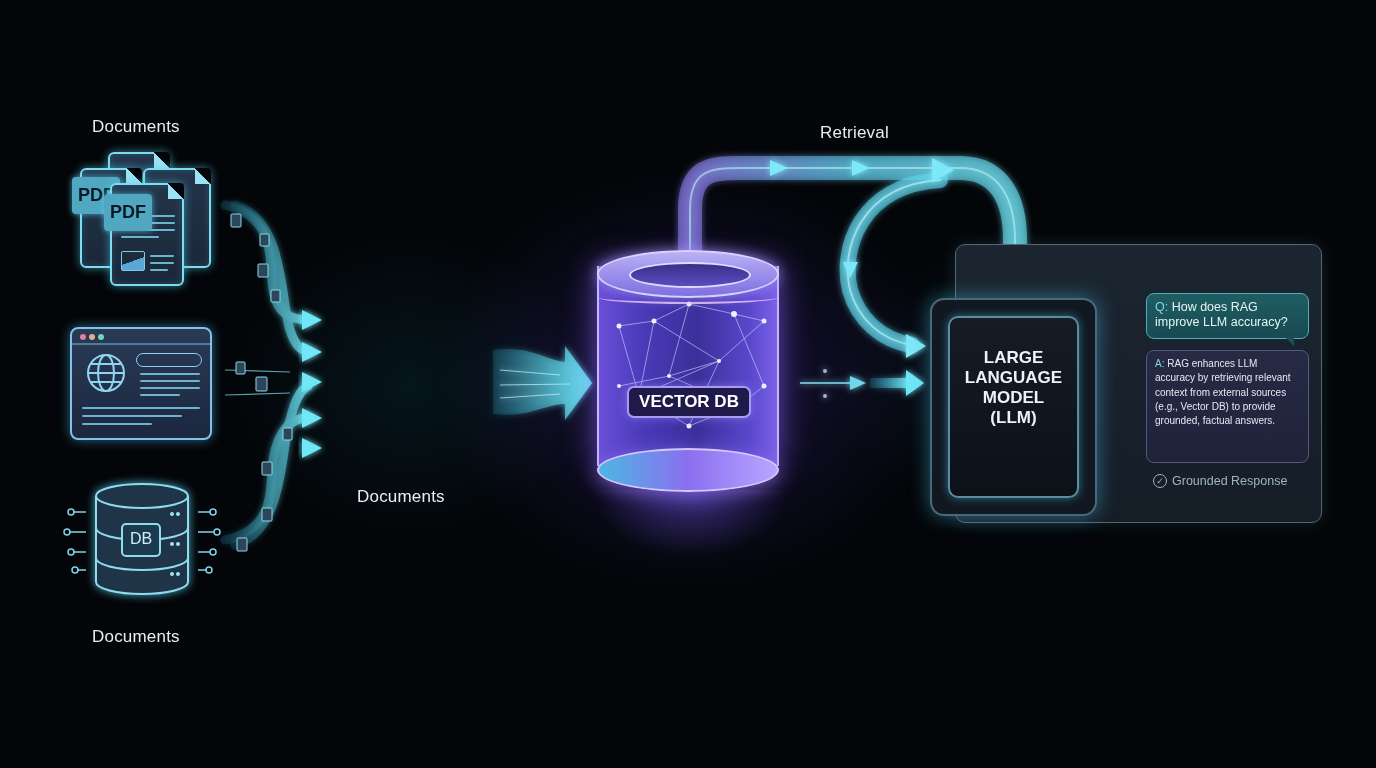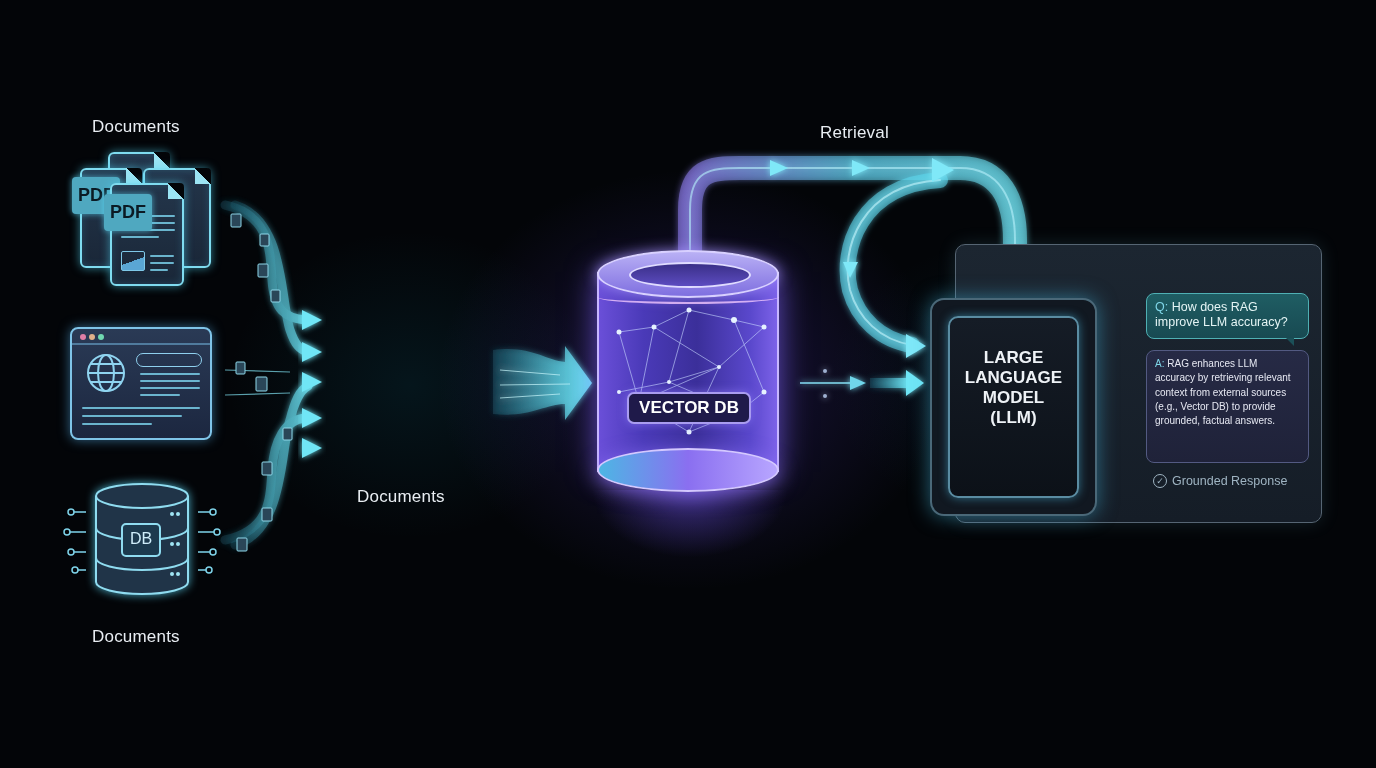--- a/index.html
+++ b/index.html
@@ -38,21 +38,21 @@
   
   .chunk { position:absolute; left:328px; top:300px; width:165px; height:168px;
     border: 2px solid #5fb8cf; border-radius: 10px;
     background: linear-gradient(180deg, #1a2230, #0f141c);
     box-shadow: 0 0 22px rgba(60,200,230,0.55), inset 0 0 0 6px #141b26, inset 0 0 0 7px #3d6d80; }
   .chunk-text { position:absolute; left:0; right:0; top:52px; text-align:center;
     font-weight:bold; font-size:17px; line-height:19px; color:#f2f5f8; }
 
   
   .vdb { position:absolute; left:597px; top:250px; width:182px; height:242px; }
-  .vdb-body { position:absolute; left:0; top:22px; width:182px; height:200px;
+  .vdb-body { position:absolute; left:0; top:16px; width:182px; height:200px;
     background: linear-gradient(90deg, #6a4fd8 0%, #4a3ab8 25%, #3b2f9a 55%, #5a48cc 85%, #7c62e8 100%);
     border-left: 2px solid #c7b6ff; border-right: 2px solid #c7b6ff;
     box-shadow: 0 0 28px rgba(130,100,255,0.7); }
   .vdb-top { position:absolute; left:0; top:0; width:182px; height:48px; border-radius:50%;
     background: linear-gradient(180deg, #b9b0f5, #7f6fe0); border: 2px solid #d8d0ff;
     box-shadow: 0 0 14px rgba(170,150,255,0.8); }
   .vdb-top-inner { position:absolute; left:30px; top:10px; width:122px; height:26px; border-radius:50%;
     background: linear-gradient(180deg, #3a2f88, #5c4cc0); border: 2px solid #e0dcff; }
   .vdb-bottom { position:absolute; left:0; top:198px; width:182px; height:44px; border-radius:50%;
     background: linear-gradient(90deg, #4db6e4, #8a6ff0 50%, #b8a6ff);

